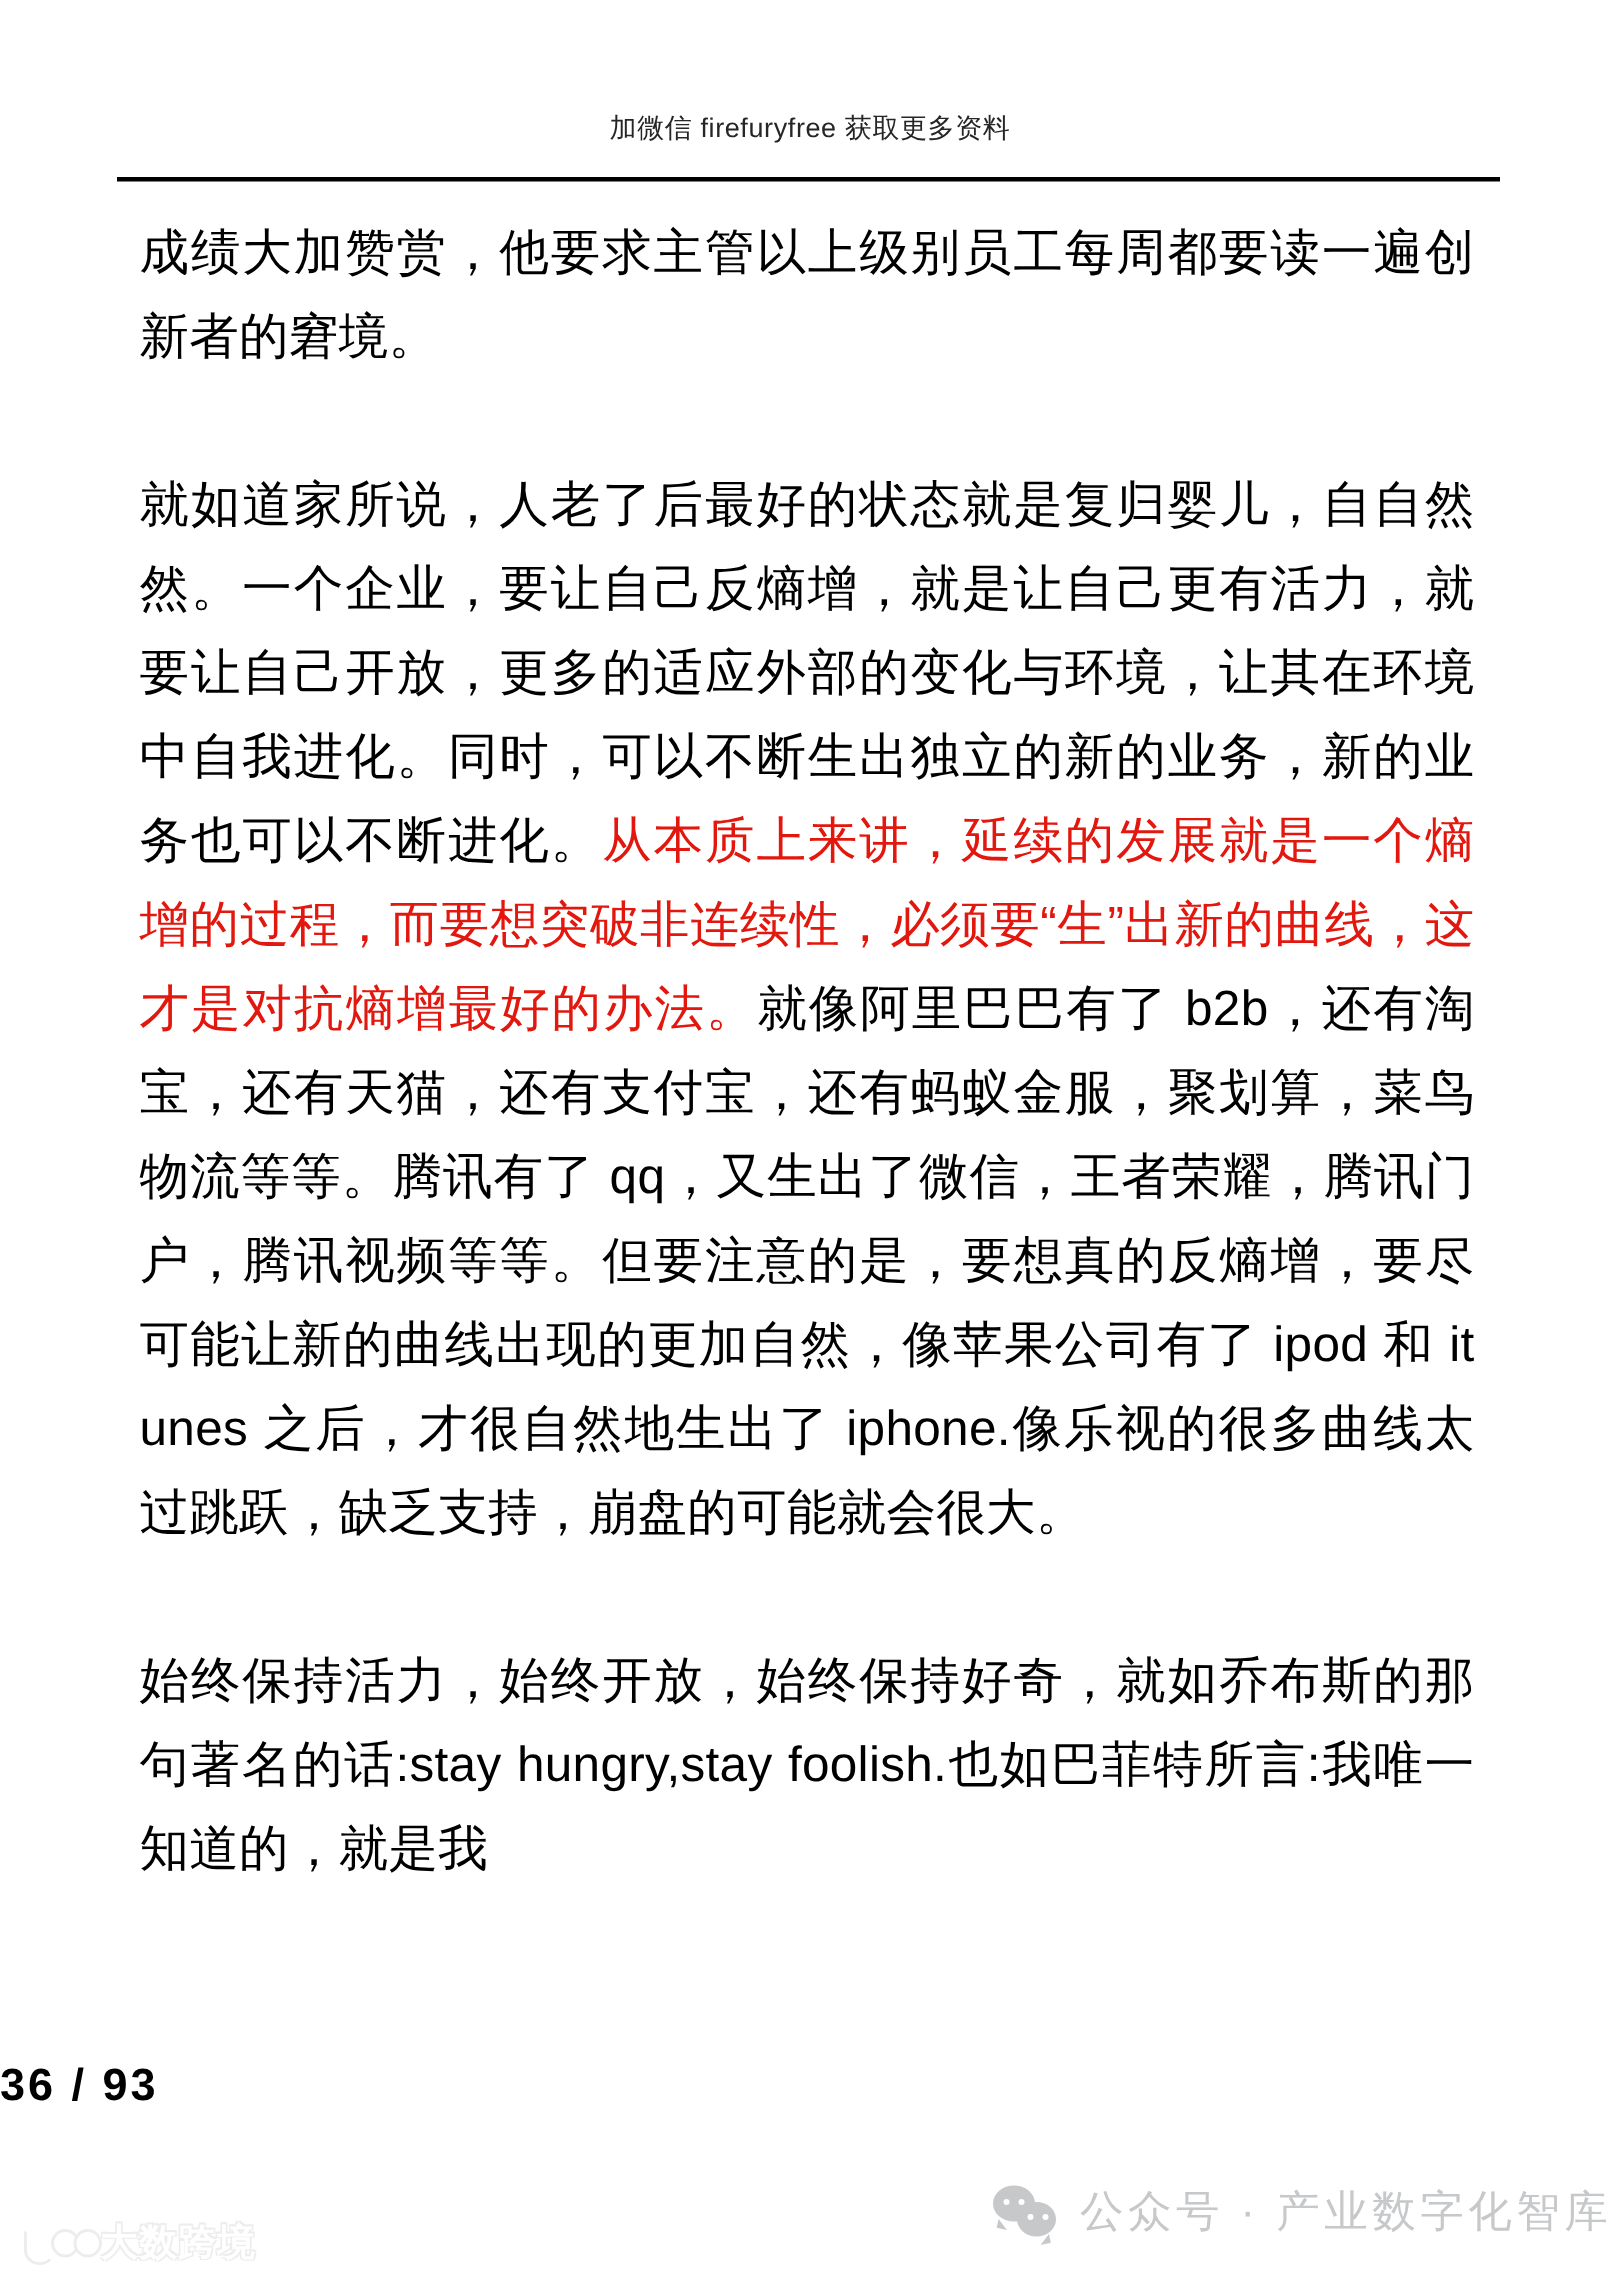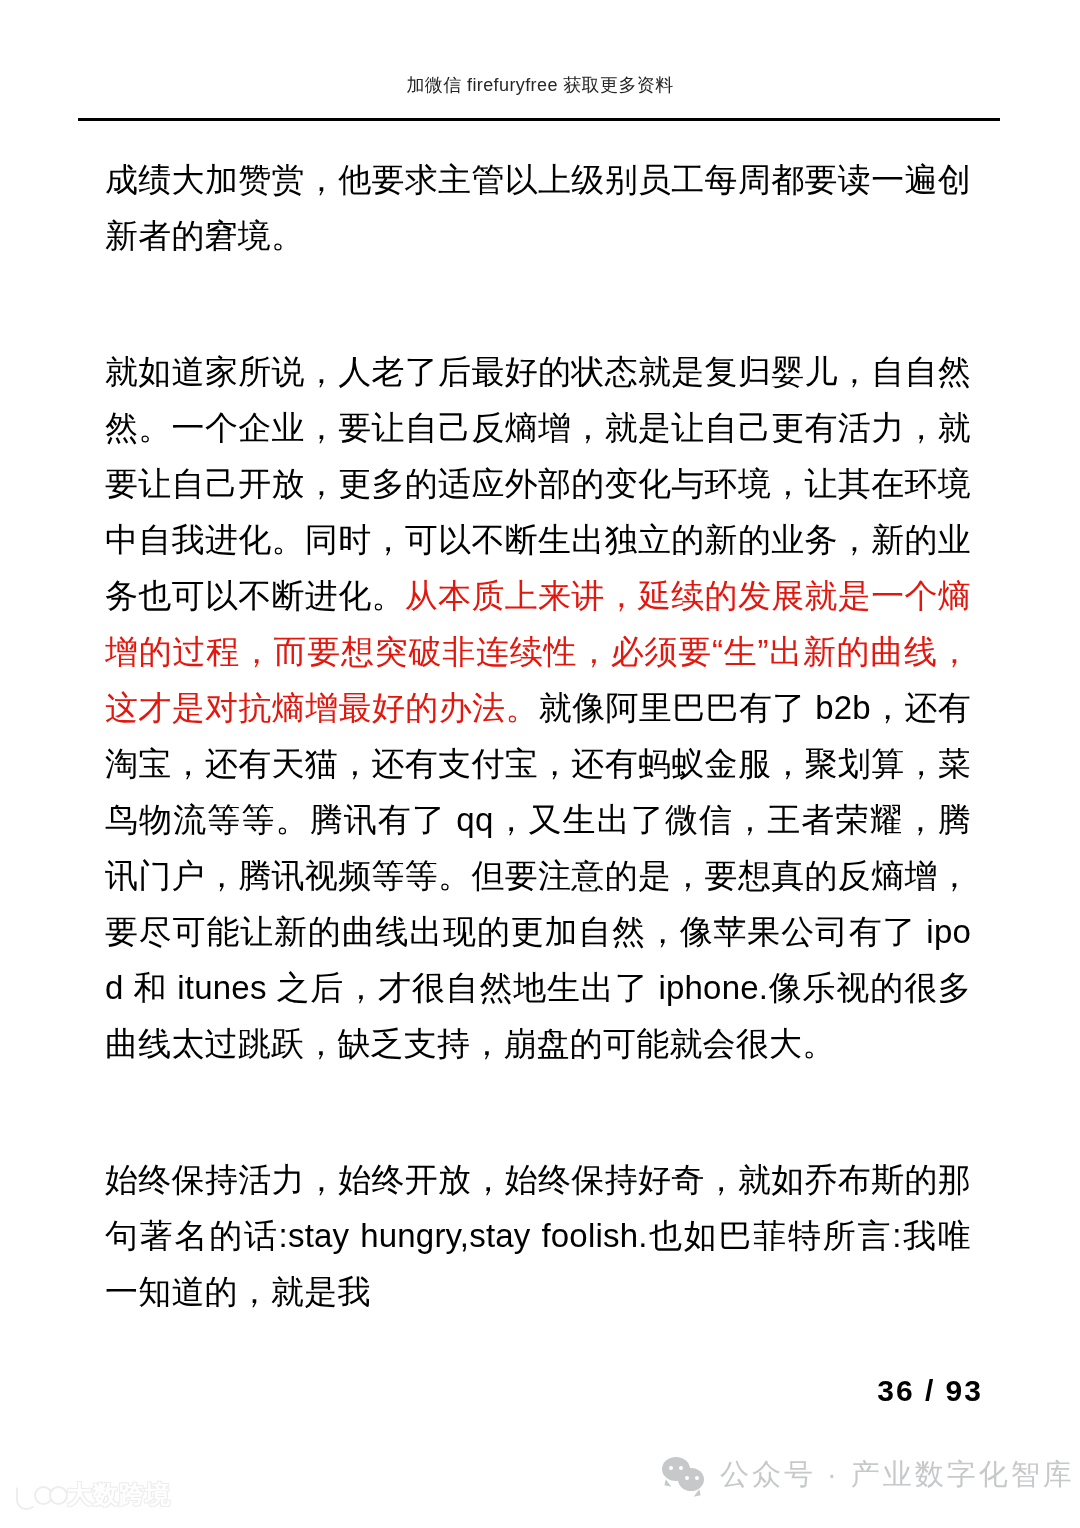--- a/index.html
+++ b/index.html
@@ -53,42 +53,42 @@
     width: 890px;
   }
 
   .para {
     font-size: 33px;
     line-height: 56px;
     letter-spacing: 0.2px;
     text-align: justify;
     text-justify: inter-character;
     word-break: break-all;
-    margin: 12px;
+    margin: 0;
   }
 
   .para + .para {
     margin-top: 0;
   }
 
   .spacer {
     height: 56px;
   }
 
   .hl-red {
     color: #e2170e;
   }
 
   
   .page-number {
     position: absolute;
     top: 1374px;
     left: 0;
     width: 983px;
-    text-align: right;
+    text-align: left;
     font-size: 30px;
     font-weight: bold;
     letter-spacing: 2px;
     color: #000000;
   }
 
   
   .wm-right {
     position: absolute;
     top: 1455px;

